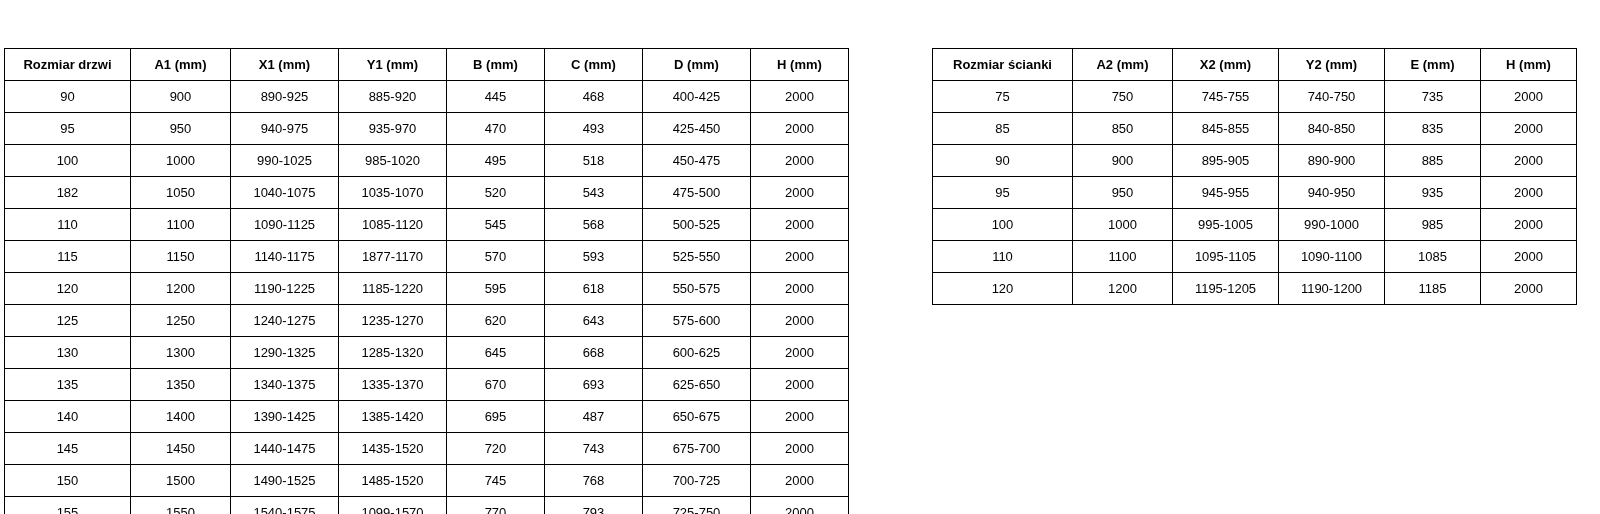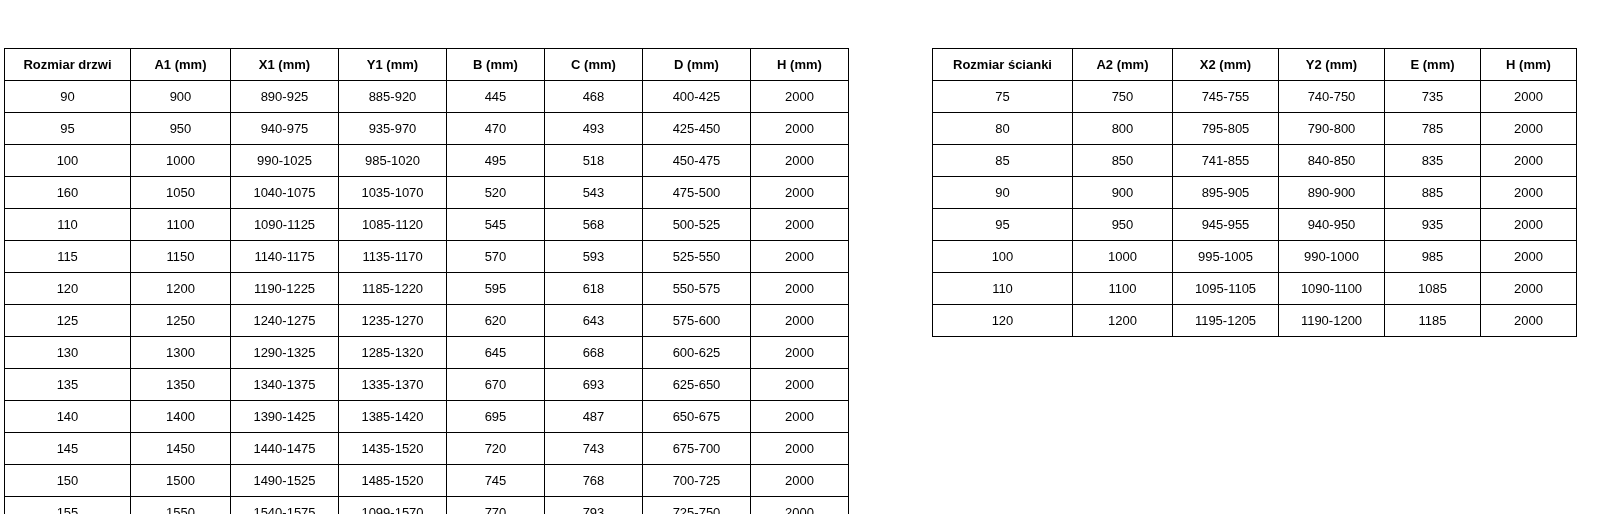--- a/index.html
+++ b/index.html
@@ -122,21 +122,21 @@
           <td>100</td>
           <td>1000</td>
           <td>990-1025</td>
           <td>985-1020</td>
           <td>495</td>
           <td>518</td>
           <td>450-475</td>
           <td>2000</td>
         </tr>
         <tr>
-          <td>160</td>
+          <td>182</td>
           <td>1050</td>
           <td>1040-1075</td>
           <td>1035-1070</td>
           <td>520</td>
           <td>543</td>
           <td>475-500</td>
           <td>2000</td>
         </tr>
         <tr>
           <td>110</td>
@@ -145,21 +145,21 @@
           <td>1085-1120</td>
           <td>545</td>
           <td>568</td>
           <td>500-525</td>
           <td>2000</td>
         </tr>
         <tr>
           <td>115</td>
           <td>1150</td>
           <td>1140-1175</td>
-          <td>1135-1170</td>
+          <td>1877-1170</td>
           <td>570</td>
           <td>593</td>
           <td>525-550</td>
           <td>2000</td>
         </tr>
         <tr>
           <td>120</td>
           <td>1200</td>
           <td>1190-1225</td>
           <td>1185-1220</td>
@@ -265,31 +265,23 @@
       <tbody>
         <tr>
           <td>75</td>
           <td>750</td>
           <td>745-755</td>
           <td>740-750</td>
           <td>735</td>
           <td>2000</td>
         </tr>
         <tr>
-          <td>80</td>
-          <td>800</td>
-          <td>795-805</td>
-          <td>790-800</td>
-          <td>785</td>
-          <td>2000</td>
-        </tr>
-        <tr>
           <td>85</td>
           <td>850</td>
-          <td>741-855</td>
+          <td>845-855</td>
           <td>840-850</td>
           <td>835</td>
           <td>2000</td>
         </tr>
         <tr>
           <td>90</td>
           <td>900</td>
           <td>895-905</td>
           <td>890-900</td>
           <td>885</td>

